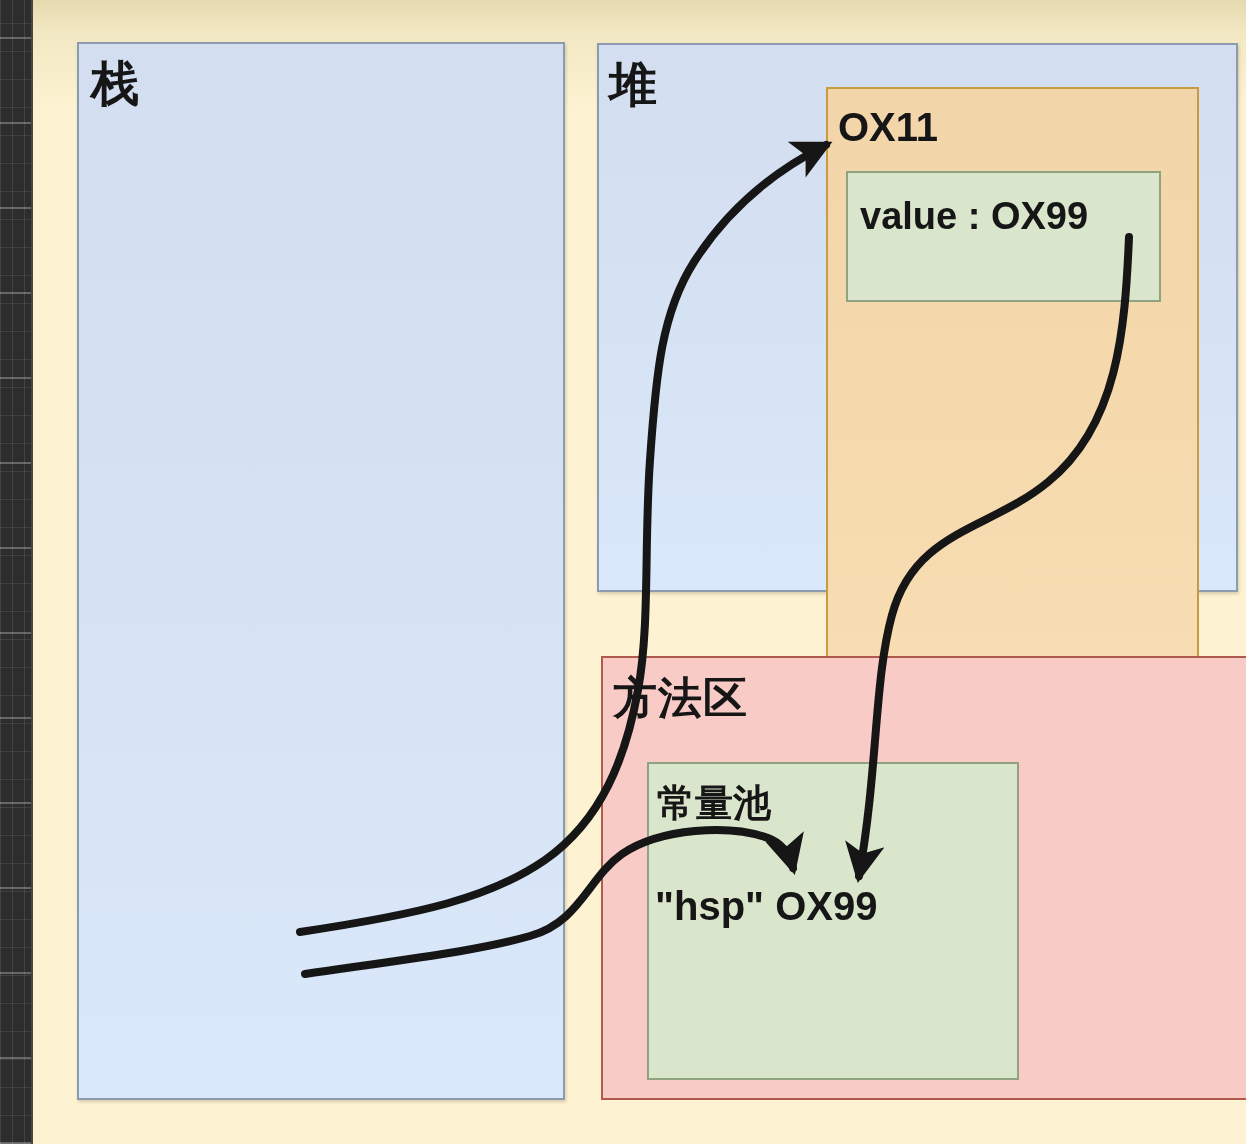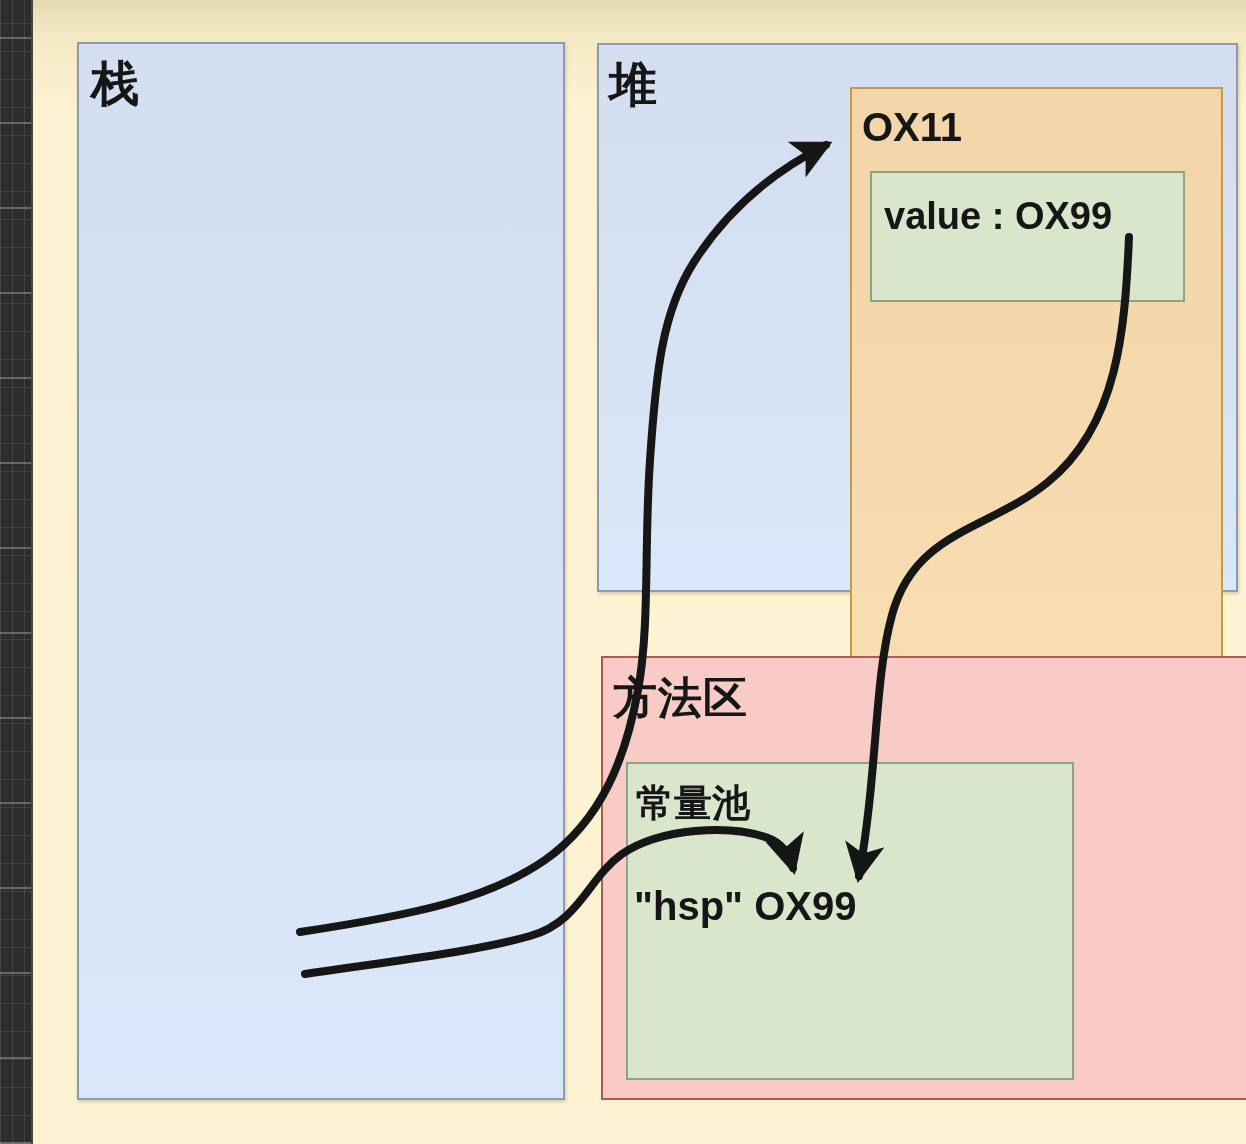--- a/index.html
+++ b/index.html
@@ -84,33 +84,33 @@
   <div class="side-strip"></div>
 
   <div class="box region-blue" style="left:77px; top:42px; width:488px; height:1058px;">
     <span class="region-label" style="left:12px; top:16px;">栈</span>
 
   </div>
 
   <div class="box region-blue" style="left:597px; top:43px; width:641px; height:549px;">
     <span class="region-label" style="left:10px; top:16px;">堆</span>
 
-    <div class="box obj-orange" style="left:251px; top:42px; width:373px; height:576px;">
+    <div class="box obj-orange" style="left:227px; top:42px; width:373px; height:576px;">
       <span class="txt" style="left:10px; top:18px; font-size:40px;">OX11</span>
 
       <div class="box box-green" style="left:18px; top:82px; width:315px; height:131px; box-shadow:none;">
         <span class="txt" style="left:12px; top:24px; font-size:38px;">value : OX99</span>
       </div>
     </div>
   </div>
 
   <div class="box region-pink" style="left:601px; top:656px; width:660px; height:444px;">
     <span class="region-label label-med" style="left:10px; top:18px; font-size:44px;">方法区</span>
 
-    <div class="box box-green" style="left:23px; top:104px; width:448px; height:318px; box-shadow:none;">
+    <div class="box box-green" style="left:44px; top:104px; width:372px; height:318px; box-shadow:none;">
       <span class="txt" style="left:8px; top:20px; font-size:38px;">常量池</span>
       <span class="txt" style="left:6px; top:122px; font-size:40px;">"hsp" OX99</span>
     </div>
   </div>
 
   <svg class="arrows" viewBox="0 0 1246 1144">
     <defs>
       <marker id="arrowhead" viewBox="0 0 10 10" refX="8.2" refY="5" markerWidth="5.4" markerHeight="5.0" orient="auto-start-reverse">
         <path d="M 0 0 L 10 5 L 0 10 L 2.5 5 z" fill="#161616"></path>
       </marker>

